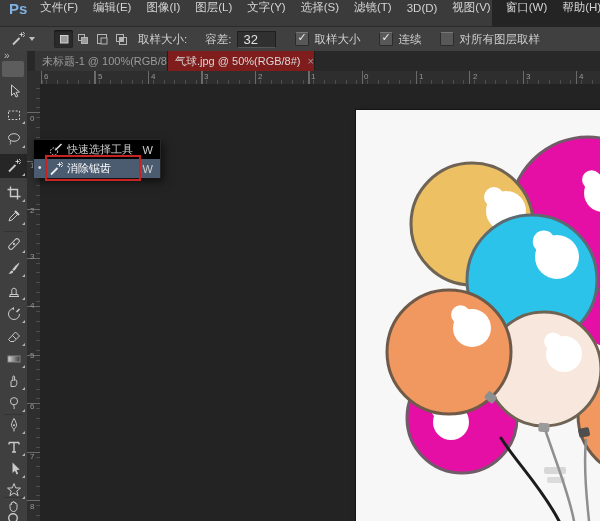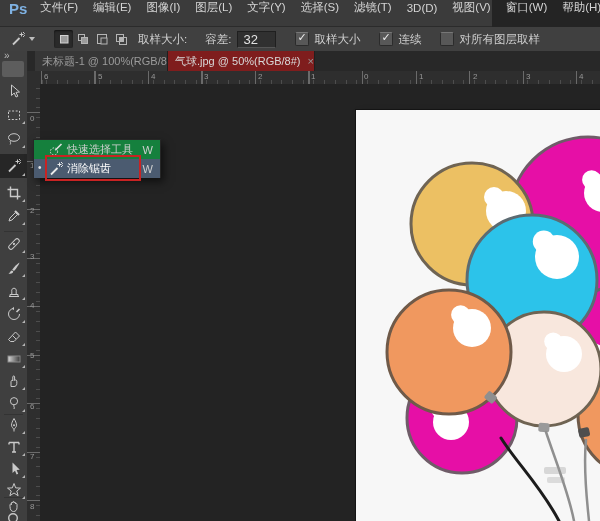--- a/index.html
+++ b/index.html
@@ -68,21 +68,21 @@
           background-image:
             repeating-linear-gradient(to bottom,#6a6a6a 0 1px,transparent 1px 48.5px),
             repeating-linear-gradient(to bottom,#4d4d4d 0 1px,transparent 1px 9.7px);
           background-size:100% 100%,4px 100%;background-position:0 28px,100% 4px;background-repeat:no-repeat,repeat-y;}
   .rnum{position:absolute;font-size:8px;color:#979797;}
   
   #pasteboard{position:absolute;left:40px;top:84px;width:560px;height:437px;background:#232323;}
   #canvas{position:absolute;left:356px;top:110px;width:244px;height:411px;background:#f7f7f7;
           box-shadow:0 0 0 1px #141414,4px 4px 8px rgba(0,0,0,.45);}
   
-  #flyout{position:absolute;left:33px;top:139px;width:128px;height:39px;background:#15803d;
+  #flyout{position:absolute;left:33px;top:139px;width:128px;height:39px;background:#000000;
           border:1px solid #262626;box-shadow:3px 4px 8px rgba(0,0,0,.55);box-sizing:border-box;z-index:30;}
   .flyrow{position:relative;height:19px;display:flex;align-items:center;font-size:11px;color:#cfcfcf;}
   .flyrow.selected{background:#4b5b70;color:#fff;}
   .flyrow .bullet{position:absolute;left:4px;top:3px;font-size:10px;color:#e8e8e8;}
   .flyrow .svgicon{margin-left:14px;}
   .flyrow .flabel{margin-left:3px;white-space:nowrap;}
   .flyrow .fkey{position:absolute;right:7px;color:#cfcfcf;}
   #redbox{position:absolute;left:45px;top:155px;width:92px;height:22px;border:2px solid #c82323;z-index:40;}
 </style>
 </head>

